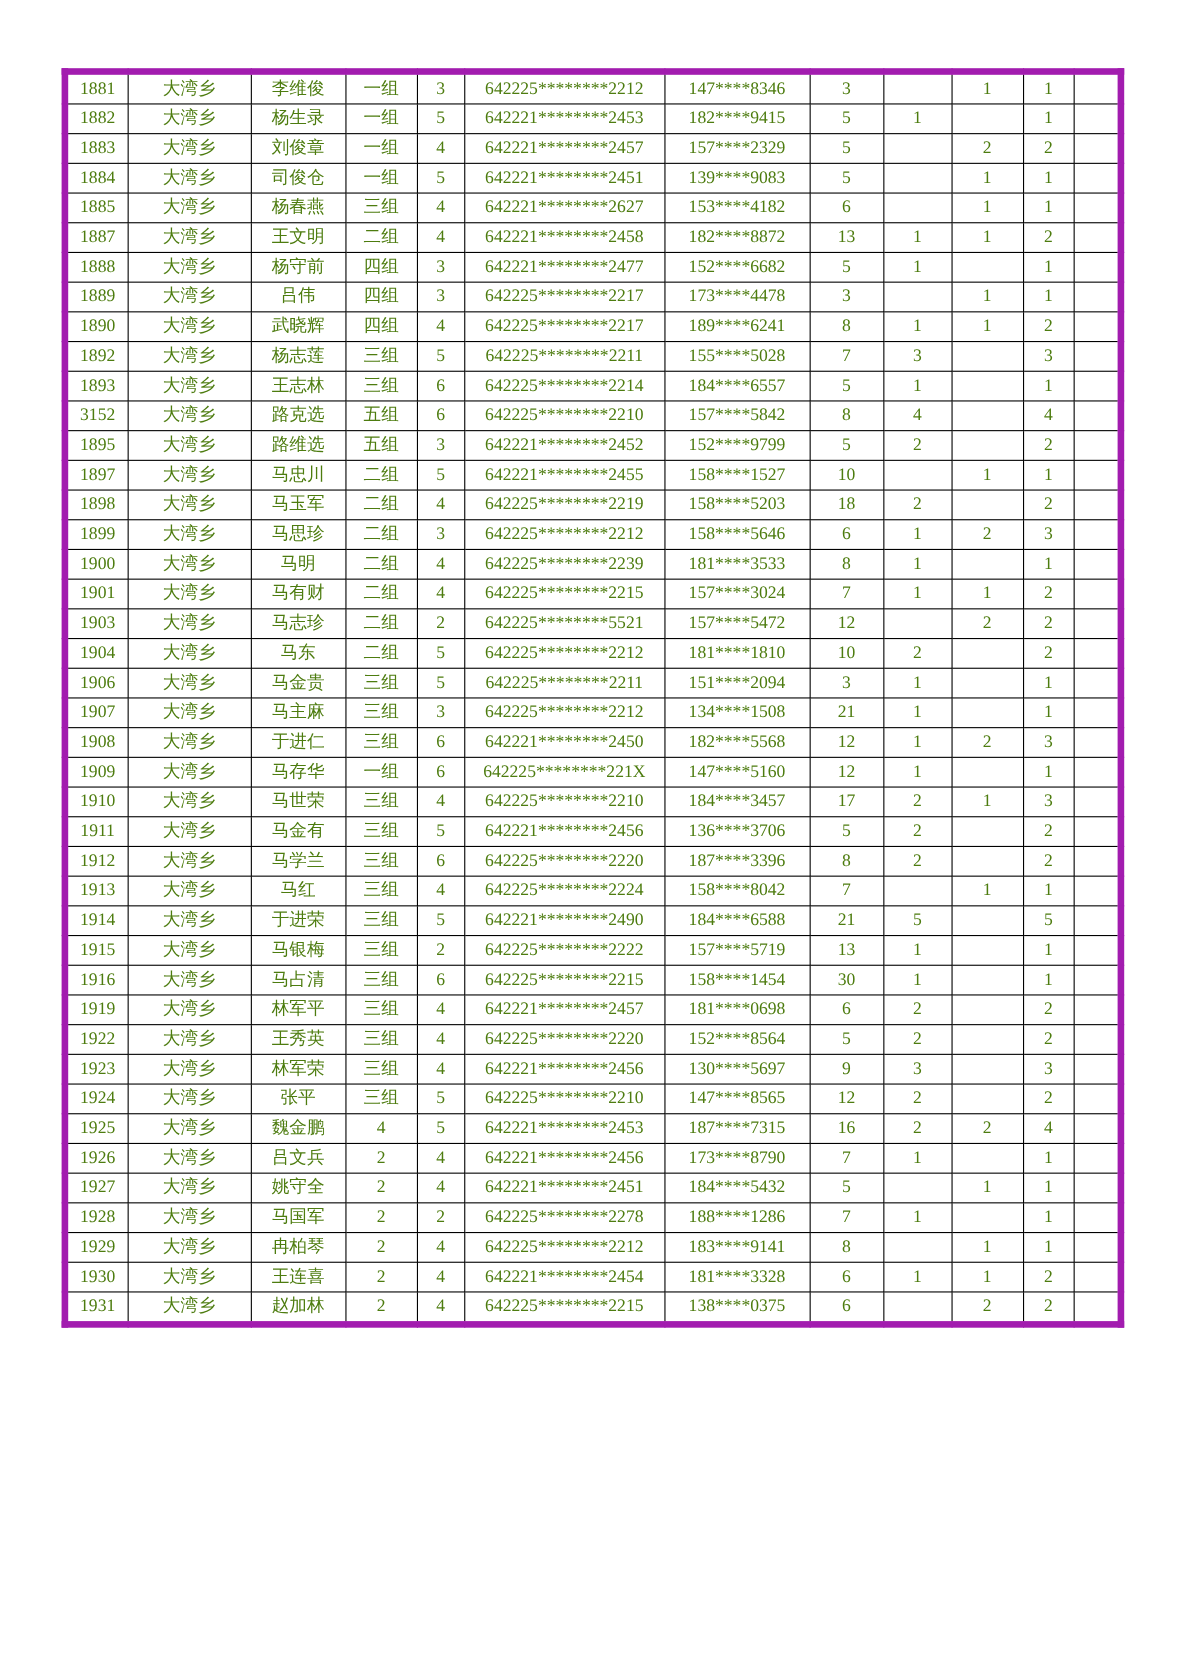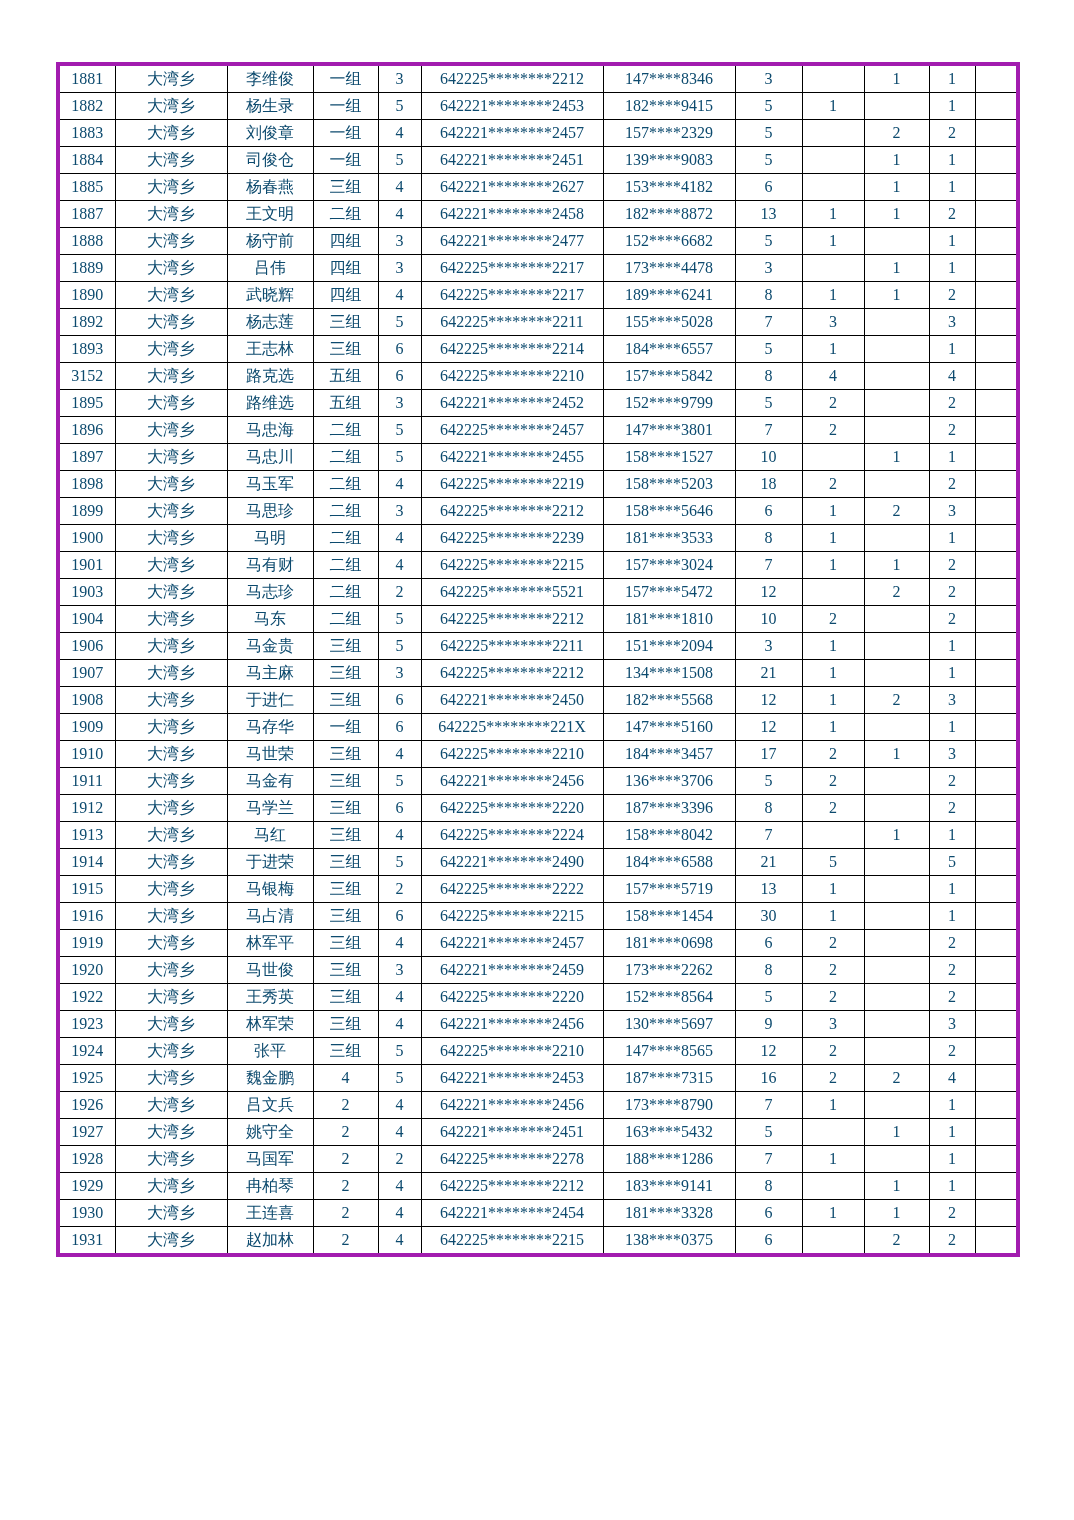--- a/index.html
+++ b/index.html
@@ -20,22 +20,22 @@
     height: 1520px;
     background: #ffffff;
   }
   table.roster {
     position: absolute;
     left: 56px;
     top: 62px;
     border-collapse: collapse;
     table-layout: fixed;
     width: 960px;
-    border: 4px solid #a21caf;
-    color: #0c4a6e;
+    border: 6px solid #a21caf;
+    color: #4d7c0f;
   }
   table.roster td {
     border: 1px solid #000000;
     height: 26px;
     padding: 0 2px;
     text-align: center;
     vertical-align: middle;
     font-size: 16px;
     line-height: 1;
     white-space: nowrap;
@@ -250,34 +250,20 @@
           <td>3</td>
           <td>642221********2452</td>
           <td>152****9799</td>
           <td>5</td>
           <td>2</td>
           <td></td>
           <td>2</td>
           <td></td>
         </tr>
         <tr>
-          <td>1896</td>
-          <td>大湾乡</td>
-          <td>马忠海</td>
-          <td>二组</td>
-          <td>5</td>
-          <td>642225********2457</td>
-          <td>147****3801</td>
-          <td>7</td>
-          <td>2</td>
-          <td></td>
-          <td>2</td>
-          <td></td>
-        </tr>
-        <tr>
           <td>1897</td>
           <td>大湾乡</td>
           <td>马忠川</td>
           <td>二组</td>
           <td>5</td>
           <td>642221********2455</td>
           <td>158****1527</td>
           <td>10</td>
           <td></td>
           <td>1</td>
@@ -530,34 +516,20 @@
           <td>4</td>
           <td>642221********2457</td>
           <td>181****0698</td>
           <td>6</td>
           <td>2</td>
           <td></td>
           <td>2</td>
           <td></td>
         </tr>
         <tr>
-          <td>1920</td>
-          <td>大湾乡</td>
-          <td>马世俊</td>
-          <td>三组</td>
-          <td>3</td>
-          <td>642221********2459</td>
-          <td>173****2262</td>
-          <td>8</td>
-          <td>2</td>
-          <td></td>
-          <td>2</td>
-          <td></td>
-        </tr>
-        <tr>
           <td>1922</td>
           <td>大湾乡</td>
           <td>王秀英</td>
           <td>三组</td>
           <td>4</td>
           <td>642225********2220</td>
           <td>152****8564</td>
           <td>5</td>
           <td>2</td>
           <td></td>
@@ -620,21 +592,21 @@
           <td>1</td>
           <td></td>
         </tr>
         <tr>
           <td>1927</td>
           <td>大湾乡</td>
           <td>姚守全</td>
           <td>2</td>
           <td>4</td>
           <td>642221********2451</td>
-          <td>163****5432</td>
+          <td>184****5432</td>
           <td>5</td>
           <td></td>
           <td>1</td>
           <td>1</td>
           <td></td>
         </tr>
         <tr>
           <td>1928</td>
           <td>大湾乡</td>
           <td>马国军</td>

